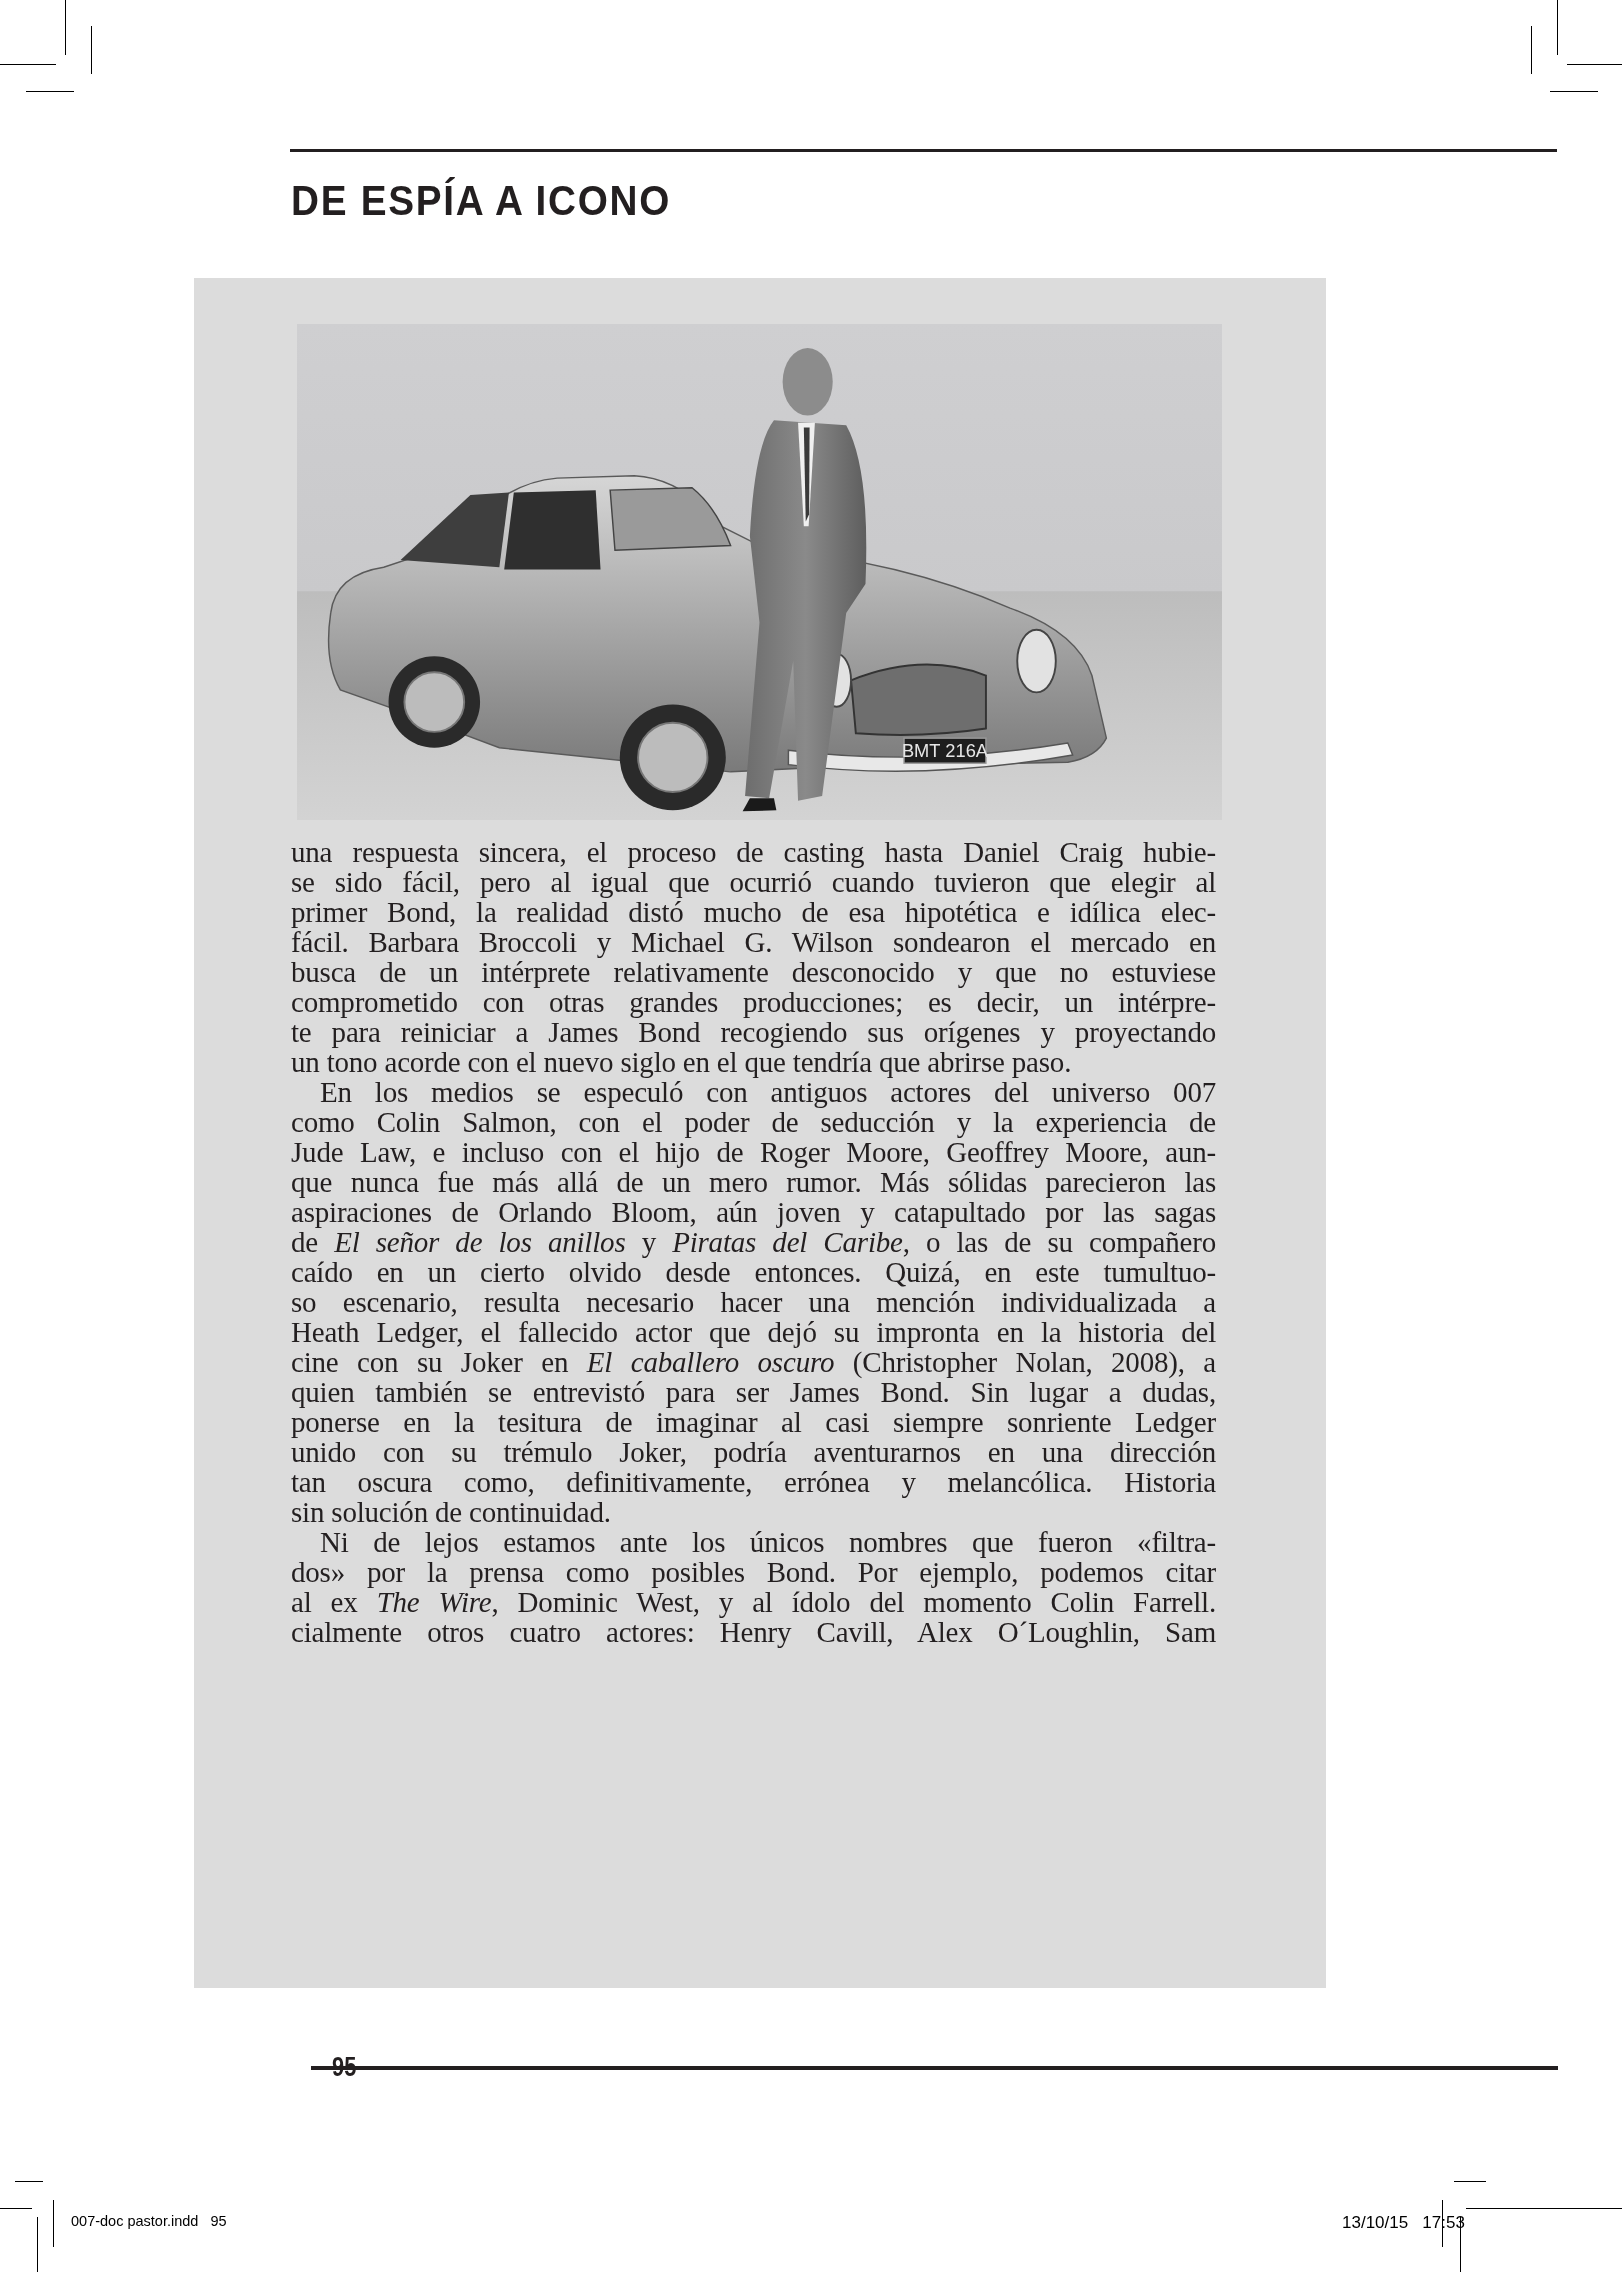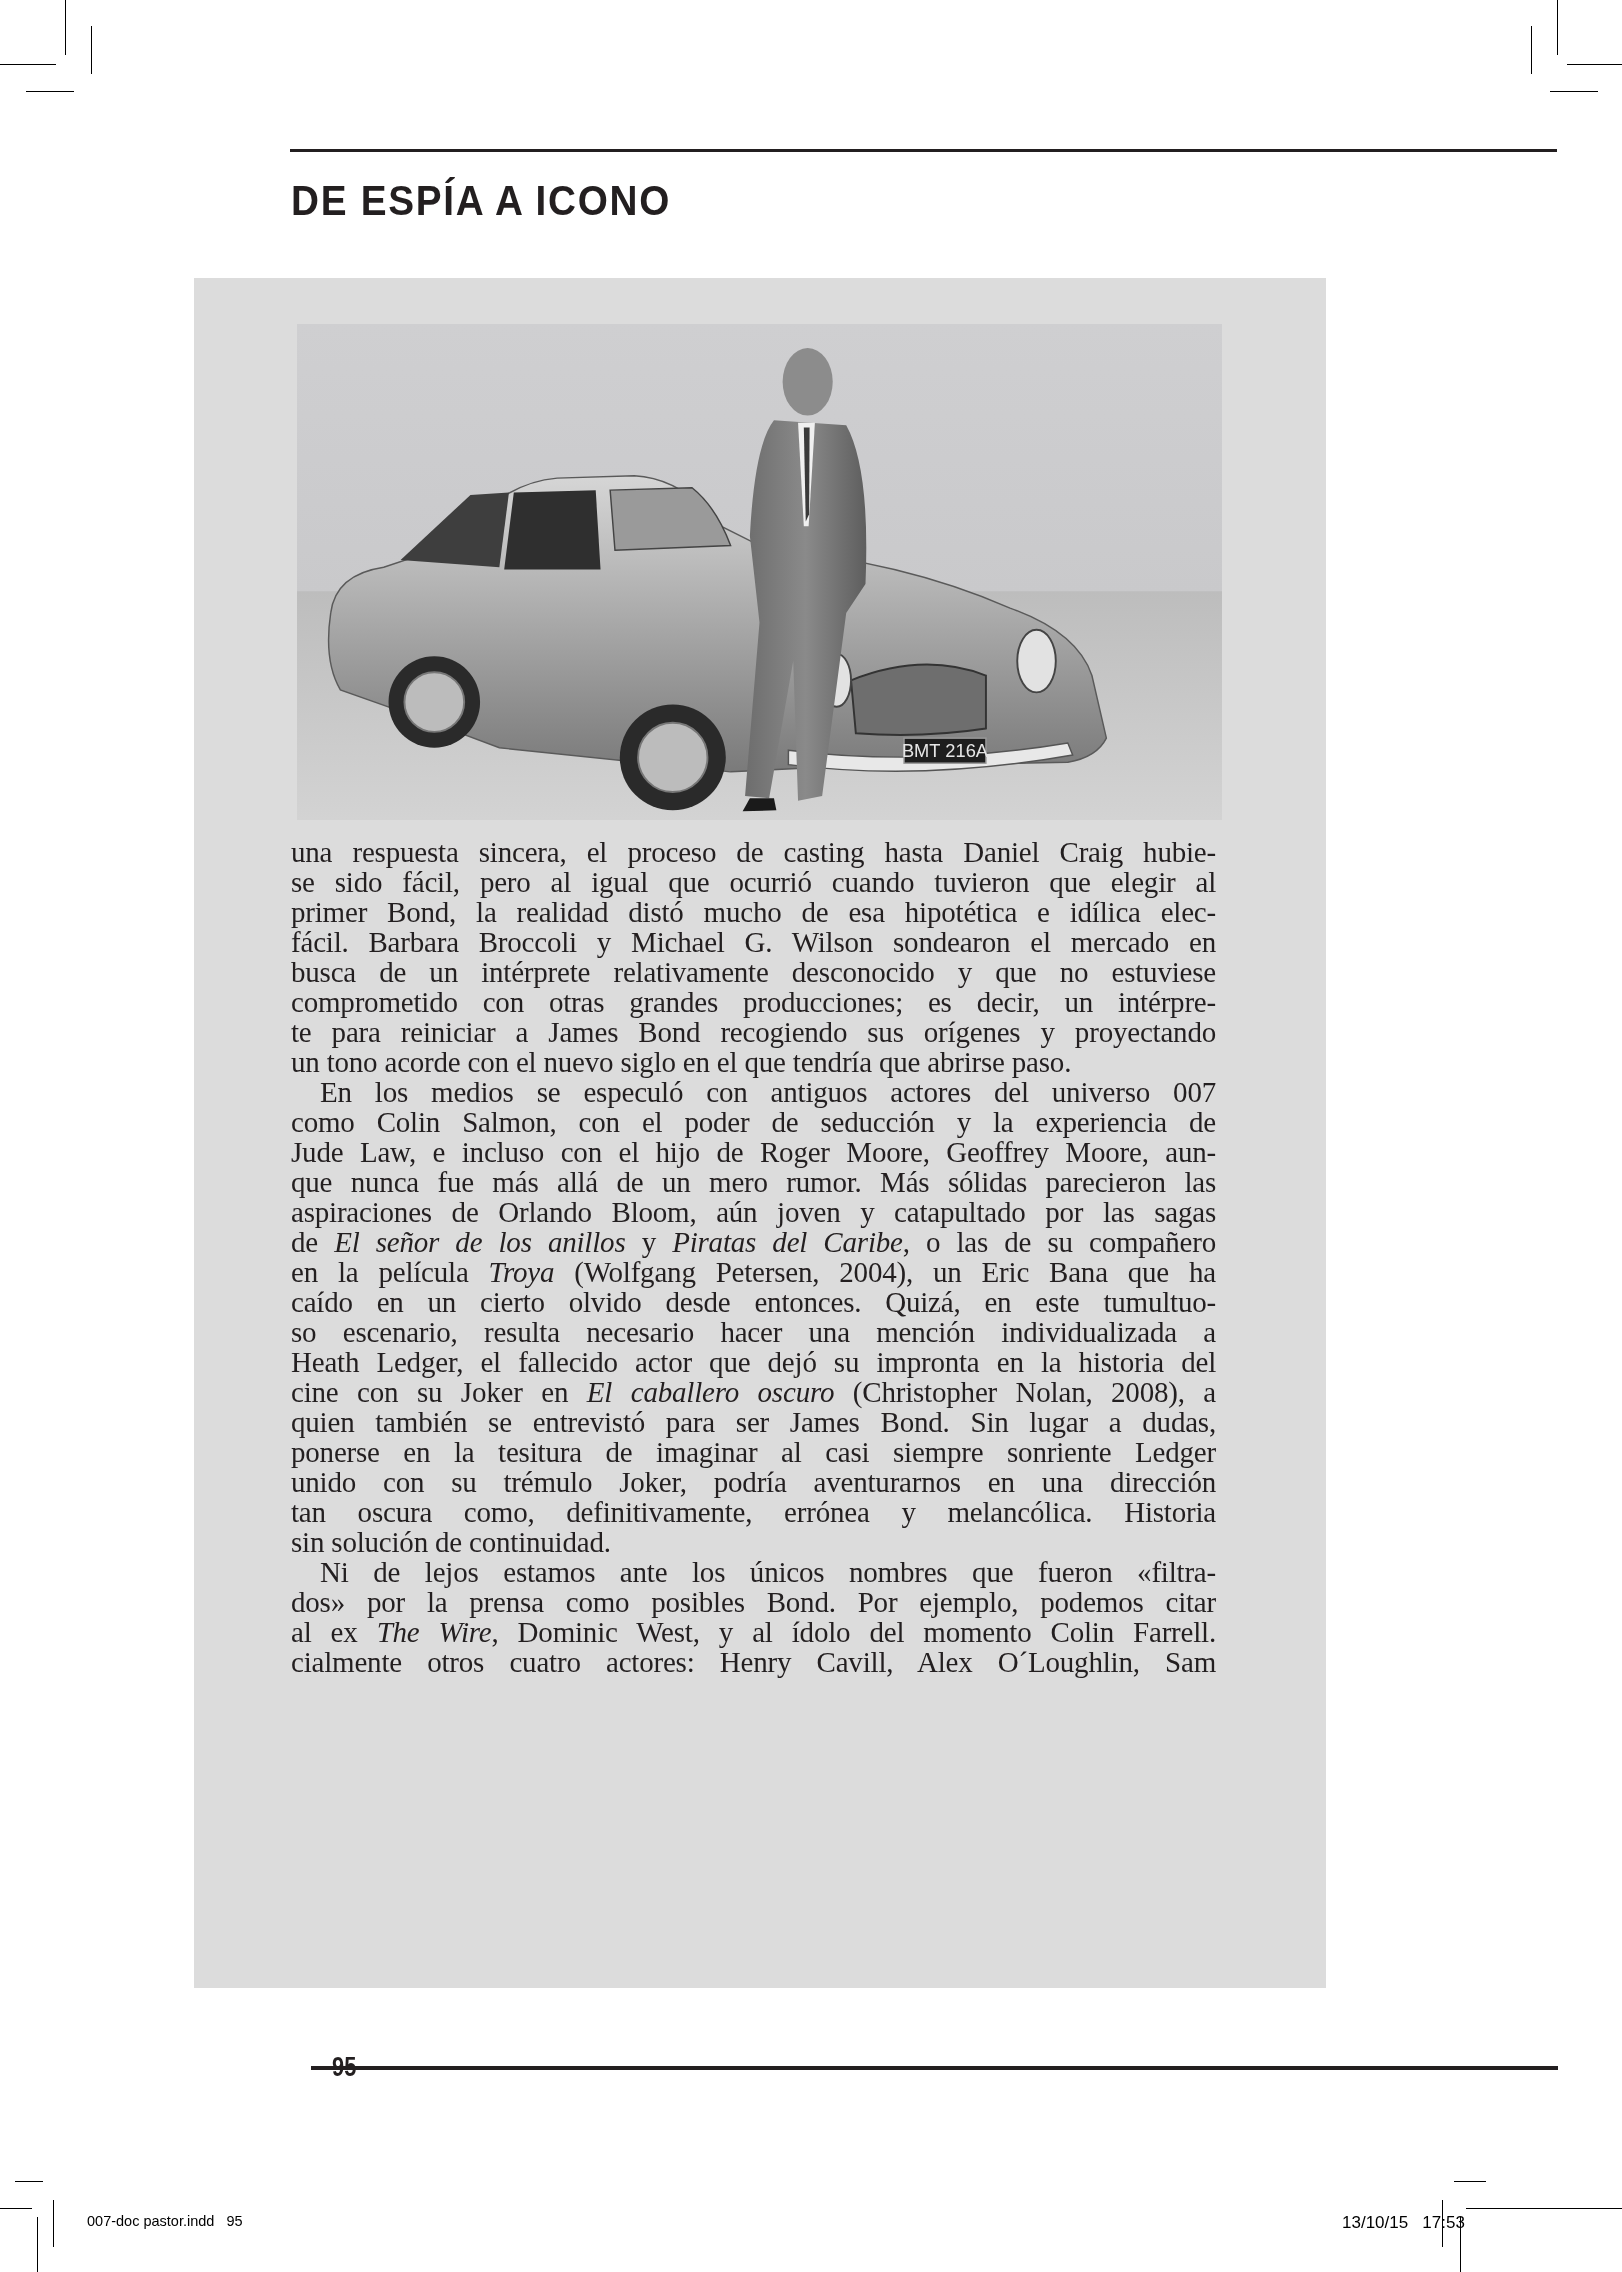--- a/index.html
+++ b/index.html
@@ -115,34 +115,33 @@
     <span class="line"><span>busca de un intérprete relativamente desconocido y que no estuviese</span></span>
     <span class="line"><span>comprometido con otras grandes producciones; es decir, un intérpre-</span></span>
     <span class="line"><span>te para reiniciar a James Bond recogiendo sus orígenes y proyectando</span></span>
     <span class="line last"><span>un tono acorde con el nuevo siglo en el que tendría que abrirse paso.</span></span>
     <span class="line" style="text-indent: 29px;"><span>En los medios se especuló con antiguos actores del universo 007</span></span>
     <span class="line"><span>como Colin Salmon, con el poder de seducción y la experiencia de</span></span>
     <span class="line"><span>Jude Law, e incluso con el hijo de Roger Moore, Geoffrey Moore, aun-</span></span>
     <span class="line"><span>que nunca fue más allá de un mero rumor. Más sólidas parecieron las</span></span>
     <span class="line"><span>aspiraciones de Orlando Bloom, aún joven y catapultado por las sagas</span></span>
     <span class="line"><span>de </span><i>El señor de los anillos</i><span> y </span><i>Piratas del Caribe</i><span>, o las de su compañero</span></span>
-    <span class="line"><span>en la película </span><i>Troya</i><span> (Wolfgang Petersen, 2004), un Eric Bana que ha</span></span>
     <span class="line"><span>caído en un cierto olvido desde entonces. Quizá, en este tumultuo-</span></span>
     <span class="line"><span>so escenario, resulta necesario hacer una mención individualizada a</span></span>
     <span class="line"><span>Heath Ledger, el fallecido actor que dejó su impronta en la historia del</span></span>
     <span class="line"><span>cine con su Joker en </span><i>El caballero oscuro</i><span> (Christopher Nolan, 2008), a</span></span>
     <span class="line"><span>quien también se entrevistó para ser James Bond. Sin lugar a dudas,</span></span>
     <span class="line"><span>ponerse en la tesitura de imaginar al casi siempre sonriente Ledger</span></span>
     <span class="line"><span>unido con su trémulo Joker, podría aventurarnos en una dirección</span></span>
     <span class="line"><span>tan oscura como, definitivamente, errónea y melancólica. Historia</span></span>
     <span class="line last"><span>sin solución de continuidad.</span></span>
     <span class="line" style="text-indent: 29px;"><span>Ni de lejos estamos ante los únicos nombres que fueron «filtra-</span></span>
     <span class="line"><span>dos» por la prensa como posibles Bond. Por ejemplo, podemos citar</span></span>
     <span class="line"><span>al ex </span><i>The Wire</i><span>, Dominic West, y al ídolo del momento Colin Farrell.</span></span>
     <span class="line"><span>cialmente otros cuatro actores: Henry Cavill, Alex O´Loughlin, Sam</span></span>
   </div>
 
 <div id="page-number" class="abs">95</div>
 <div id="footer-rule" class="rule"></div>
 
-<div id="slug-file" class="abs" style="white-space:pre;margin-left:16px;">007-doc pastor.indd   95</div>
+<div id="slug-file" class="abs" style="white-space:pre;">007-doc pastor.indd   95</div>
 <div id="slug-date" class="abs" style="white-space:pre;">13/10/15   17:53</div>
 
 
 </body></html>

